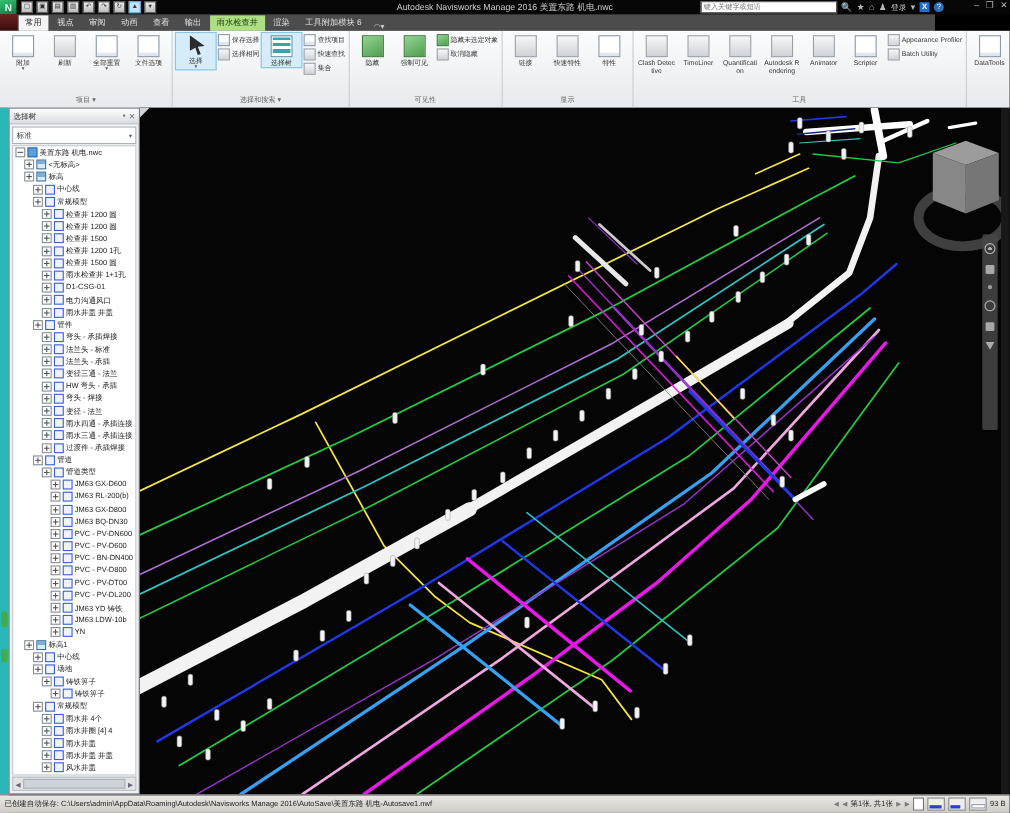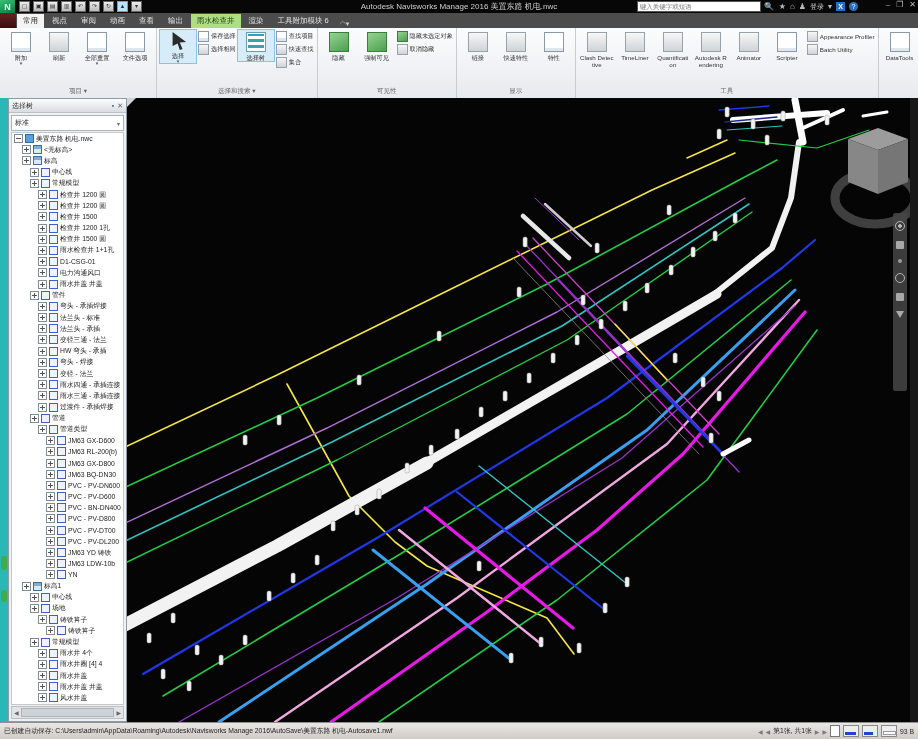--- a/index.html
+++ b/index.html
@@ -15,21 +15,21 @@
   .wtitle{position:absolute;left:0;right:0;text-align:center;color:#cfcfcf;font-size:8px;pointer-events:none;}
   .infocenter{position:absolute;right:60px;top:1px;display:flex;align-items:center;gap:4px;}
   .searchbox{width:118px;height:9px;background:#fff;border:1px solid #555;font-size:6.5px;color:#888;padding:0 2px;}
   .ic-small{color:#b9b9b9;font-size:8px;line-height:10px;}
   .signin{color:#cfcfcf;font-size:7px;}
   .xchg{width:9px;height:9px;background:#1f6fd0;color:#fff;font-size:7px;font-weight:bold;text-align:center;line-height:9px;}
   .help{width:9px;height:9px;background:#2a6fc0;border-radius:50%;color:#fff;font-size:7px;text-align:center;line-height:9px;}
   .wbtns{position:absolute;right:2px;top:0;display:flex;gap:6px;color:#bdbdbd;font-size:8px;}
   .wbtns span{cursor:default;}
   
-  .tabbar{position:absolute;left:0;top:13px;width:918px;height:15px;background:#4c4c4c;display:flex;align-items:flex-end;}
+  .tabbar{position:absolute;left:0;top:13px;width:850px;height:15px;background:#4c4c4c;display:flex;align-items:flex-end;}
   .appbtn{width:16px;height:15px;background:linear-gradient(#6a2020,#3a0e0e);}
   .tab{font-size:7.5px;color:#e3e3e3;padding:2px 6px 2px;margin:0 1px;white-space:nowrap;}
   .tab.active{background:#f4f4f4;color:#222;}
   .tab.contextual{background:#aede84;color:#1c3a10;}
   .ribbon-toggle{color:#ccc;font-size:7px;margin-left:4px;}
   
   .ribbon{position:absolute;left:0;top:28px;width:918px;height:70px;background:linear-gradient(#fbfcfd,#e7eaee);
           border-bottom:1px solid #9aa0a6;display:flex;align-items:stretch;overflow:hidden;}
   .rgroup{display:flex;flex-direction:column;border-right:1px solid #c8ccd1;padding:1px 2px 0;}
   .rbuttons{flex:1;display:flex;align-items:flex-start;}

